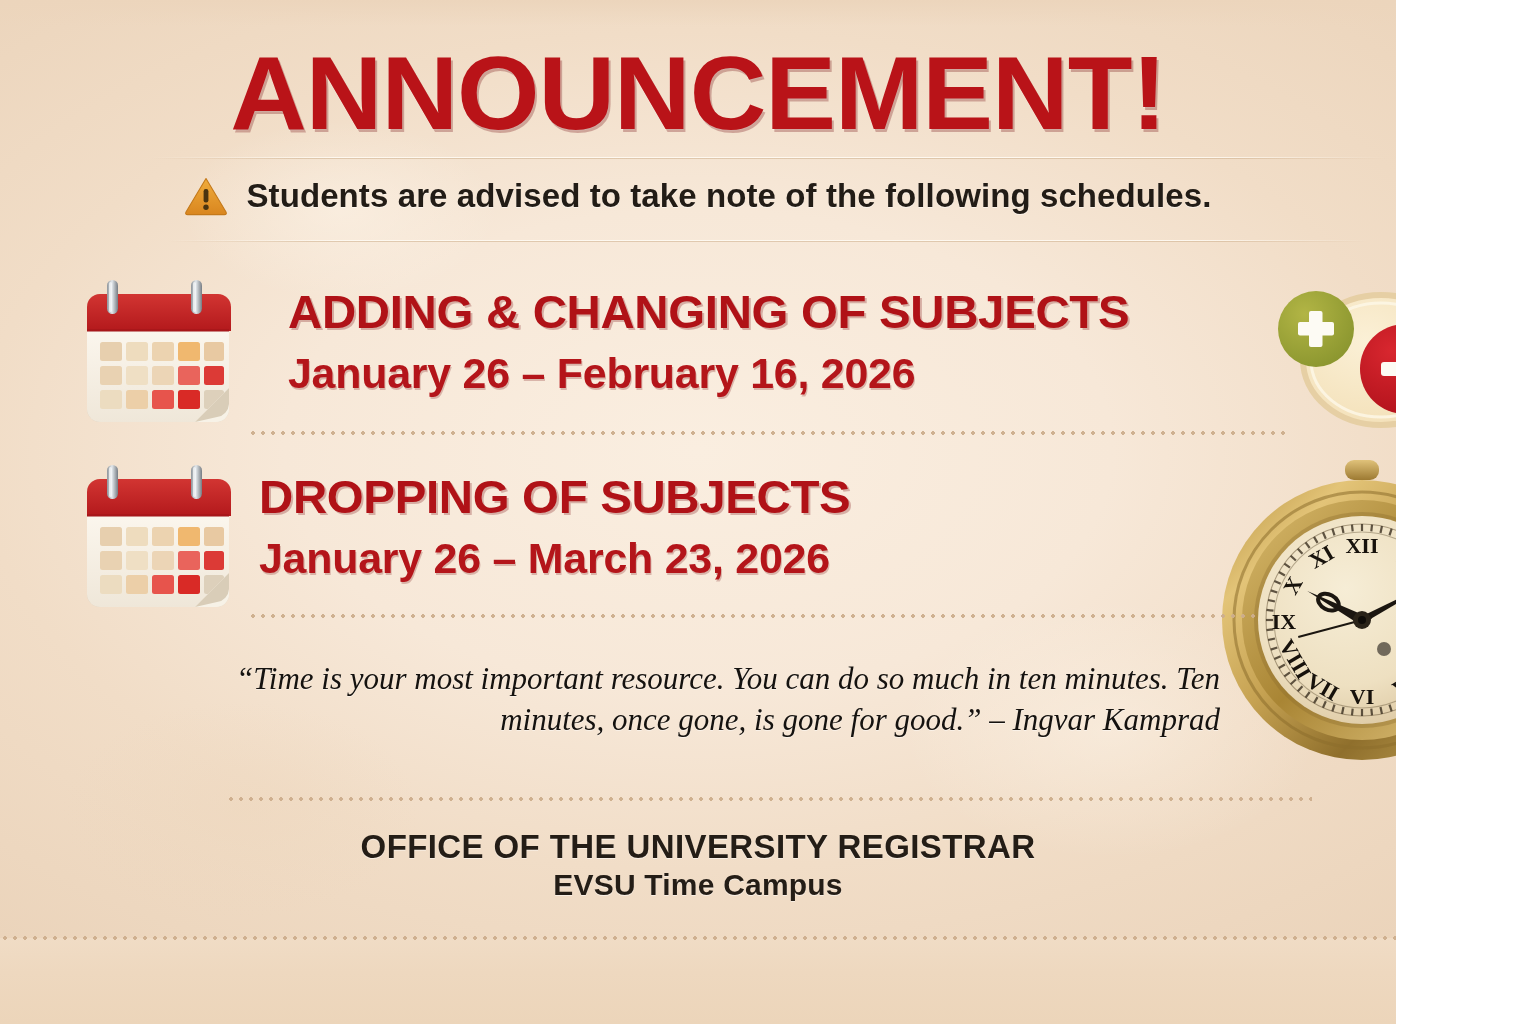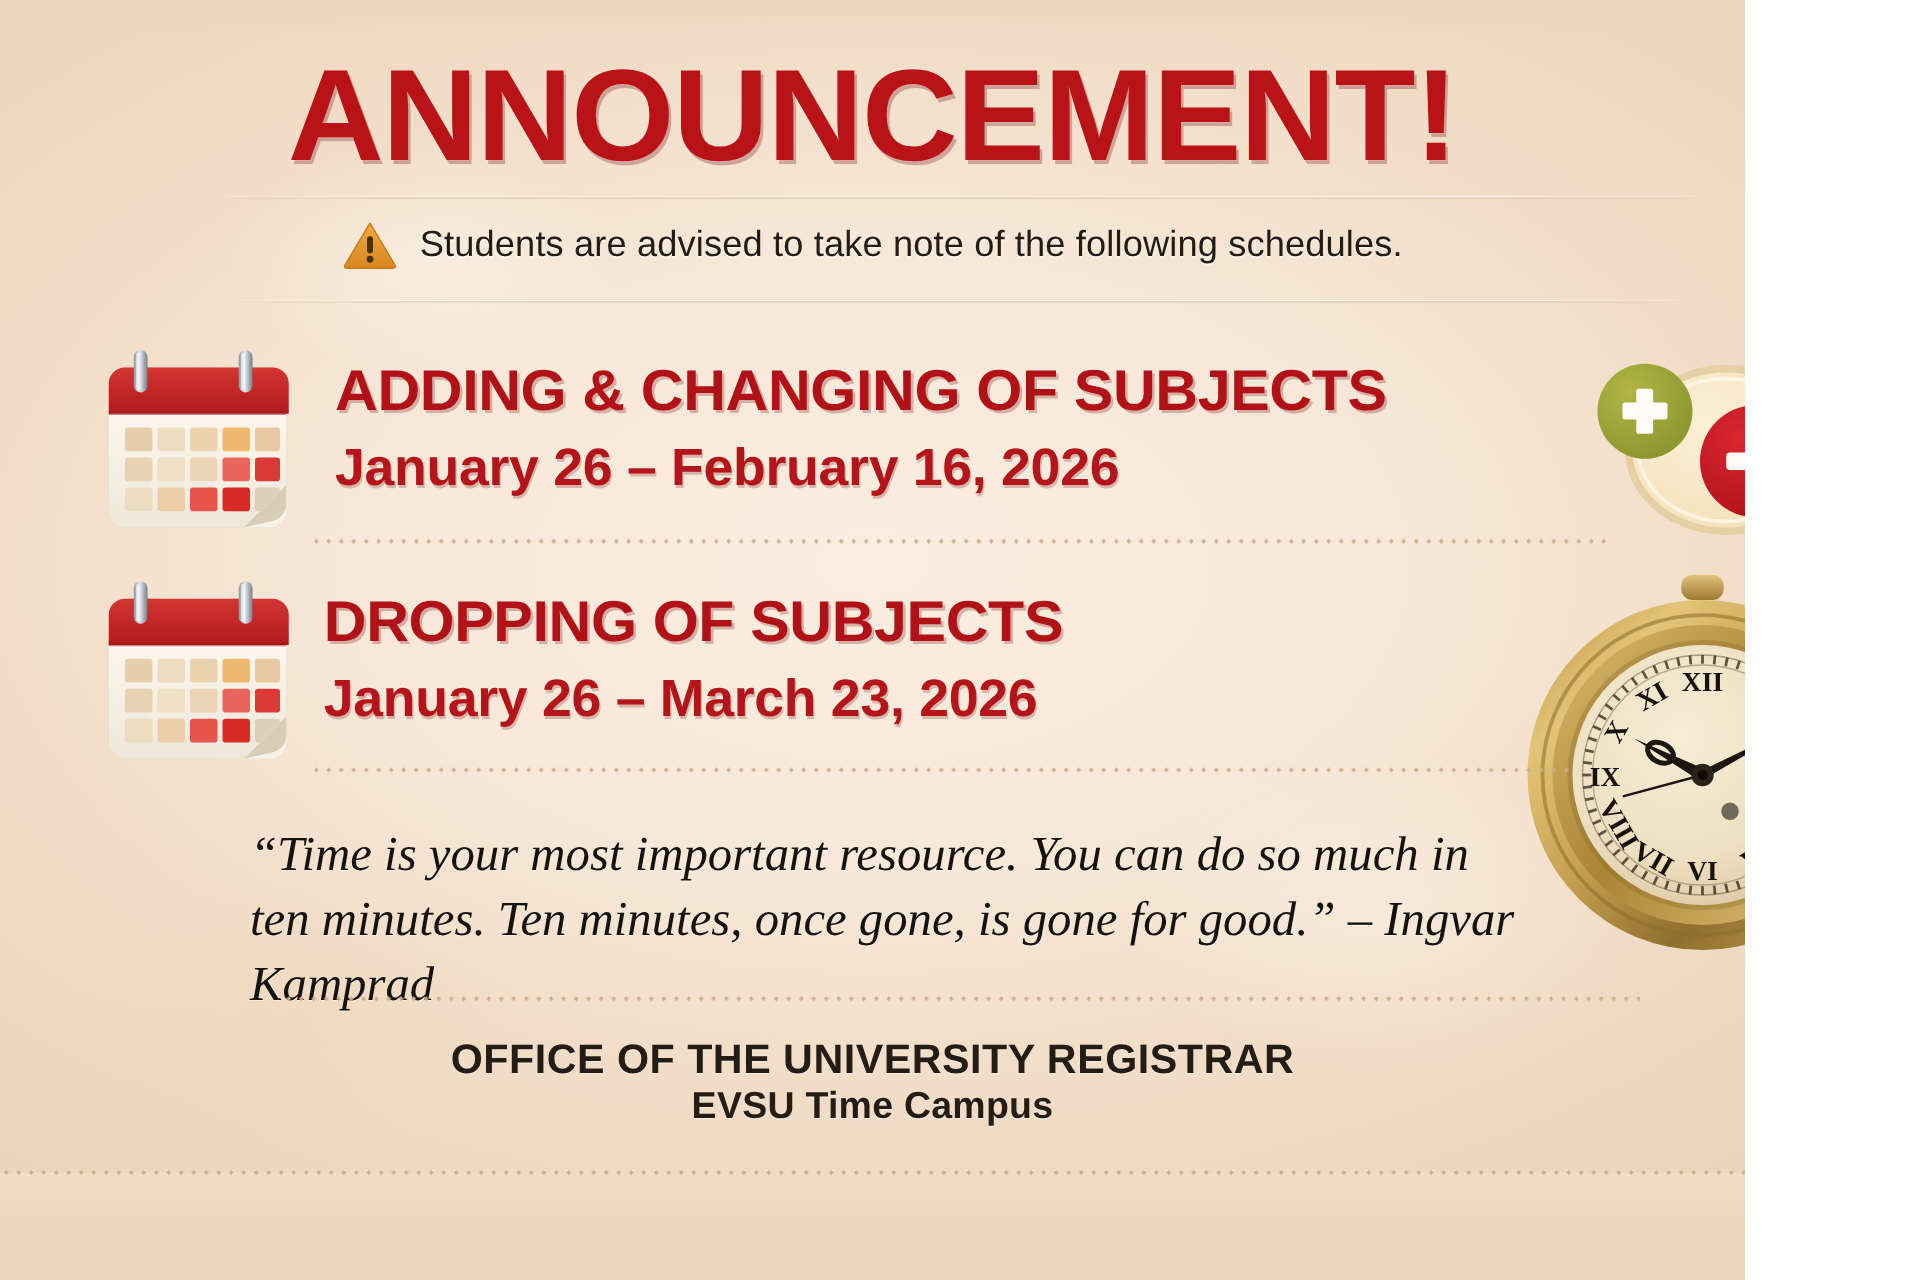--- a/index.html
+++ b/index.html
@@ -67,22 +67,22 @@
   }
 
   
   .subtitle-row {
     position:absolute; left:0; top:176px; width:100%;
     display:flex; align-items:center; justify-content:center; gap:18px;
   }
   .warn-icon { width:44px; height:40px; position:relative; flex:0 0 auto; }
   .subtitle-text {
     font-family:"Liberation Sans", sans-serif;
-    font-weight:400;
-    font-size:29px;
+    font-weight:700;
+    font-size:33px;
     color:#221c16;
     letter-spacing:.1px;
     text-shadow:0 1px 0 rgba(255,255,255,.5);
   }
 
   
   .block { position:absolute; }
   .cal-icon { position:absolute; width:160px; height:160px; }
 
   .sched-head {
@@ -109,24 +109,24 @@
     text-shadow:1px 2px 0 rgba(125,18,20,.25);
     margin-top:12px;
     white-space:nowrap;
   }
 
   
   .quote {
     position:absolute;
     font-family:"Liberation Serif", serif;
     font-style:italic;
-    font-size:39px;
+    font-size:31px;
     line-height:1.33;
     color:#15120f;
-    text-align:left;
+    text-align:right;
     text-shadow:0 1px 0 rgba(255,255,255,.45);
   }
 
   
   .footer {
     position:absolute; left:0; width:100%;
     text-align:center;
     font-family:"Liberation Sans", sans-serif;
     font-weight:bold;
     color:#241d16;
@@ -219,21 +219,21 @@
 
         <path d="M151 112 L151 133 a13 13 0 0 1 -13 13 L117 146 Z" fill="#f7f2e7"></path>
         <path d="M151 112 L117 146 L139 141 a14 14 0 0 0 12 -13 Z" fill="#d9cdb8"></path>
 
         <rect x="29" y="4" width="11" height="34" rx="5.5" fill="url(#ringG1)"></rect>
         <rect x="31" y="6" width="3" height="30" rx="1.5" fill="#fafbfc" opacity=".7"></rect>
         <rect x="113" y="4" width="11" height="34" rx="5.5" fill="url(#ringG1)"></rect>
         <rect x="115" y="6" width="3" height="30" rx="1.5" fill="#fafbfc" opacity=".7"></rect>
       </svg>
     </span>
-    <div style="position:absolute;left:268px;top:288px;">
+    <div style="position:absolute;left:288px;top:288px;">
       <div class="sched-head">ADDING &amp; CHANGING OF SUBJECTS</div>
       <div class="sched-date">January 26 – February 16, 2026</div>
     </div>
   </div>
 
   <span class="plusminus-wrap">
     <svg viewBox="0 0 230 165" width="230" height="165" aria-hidden="true">
       <defs>
         <radialGradient id="discG" cx=".4" cy=".35" r=".8">
           <stop offset="0" stop-color="#fbf0d6"></stop>

